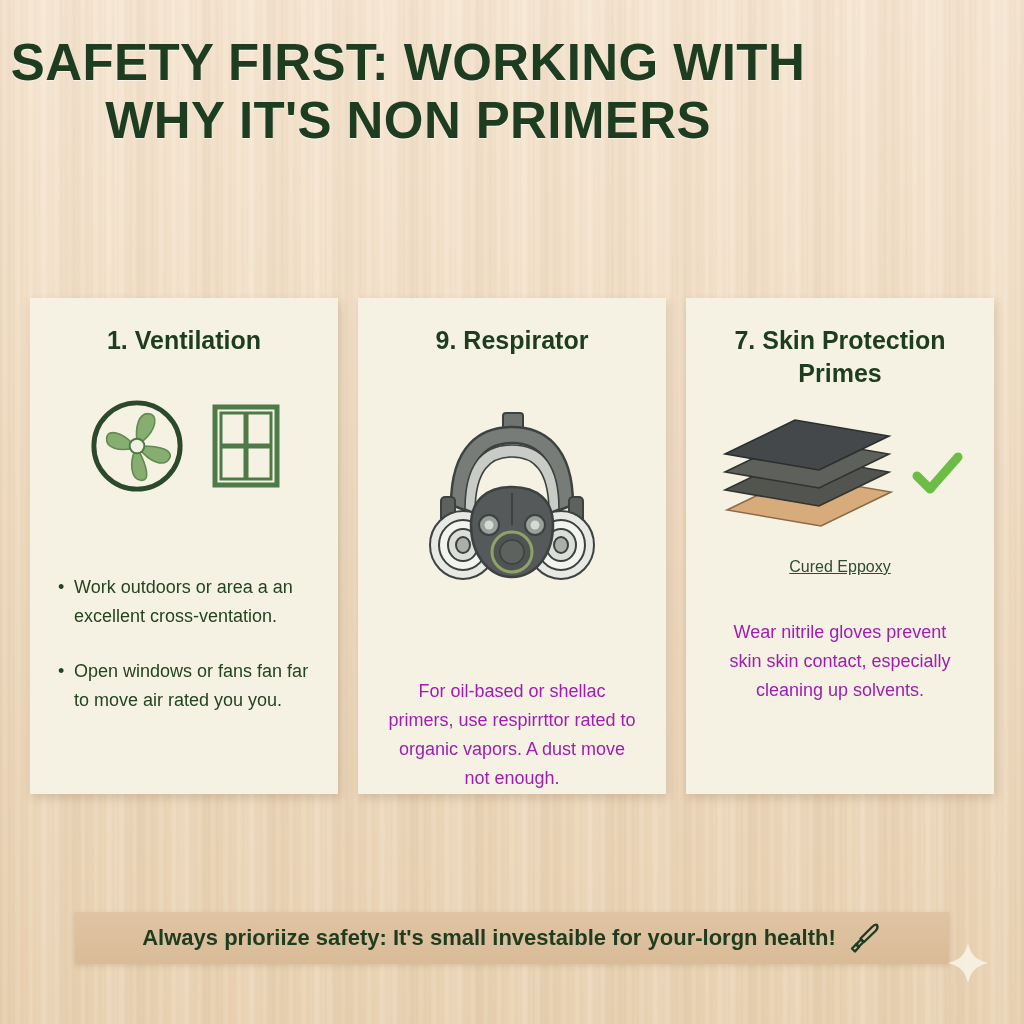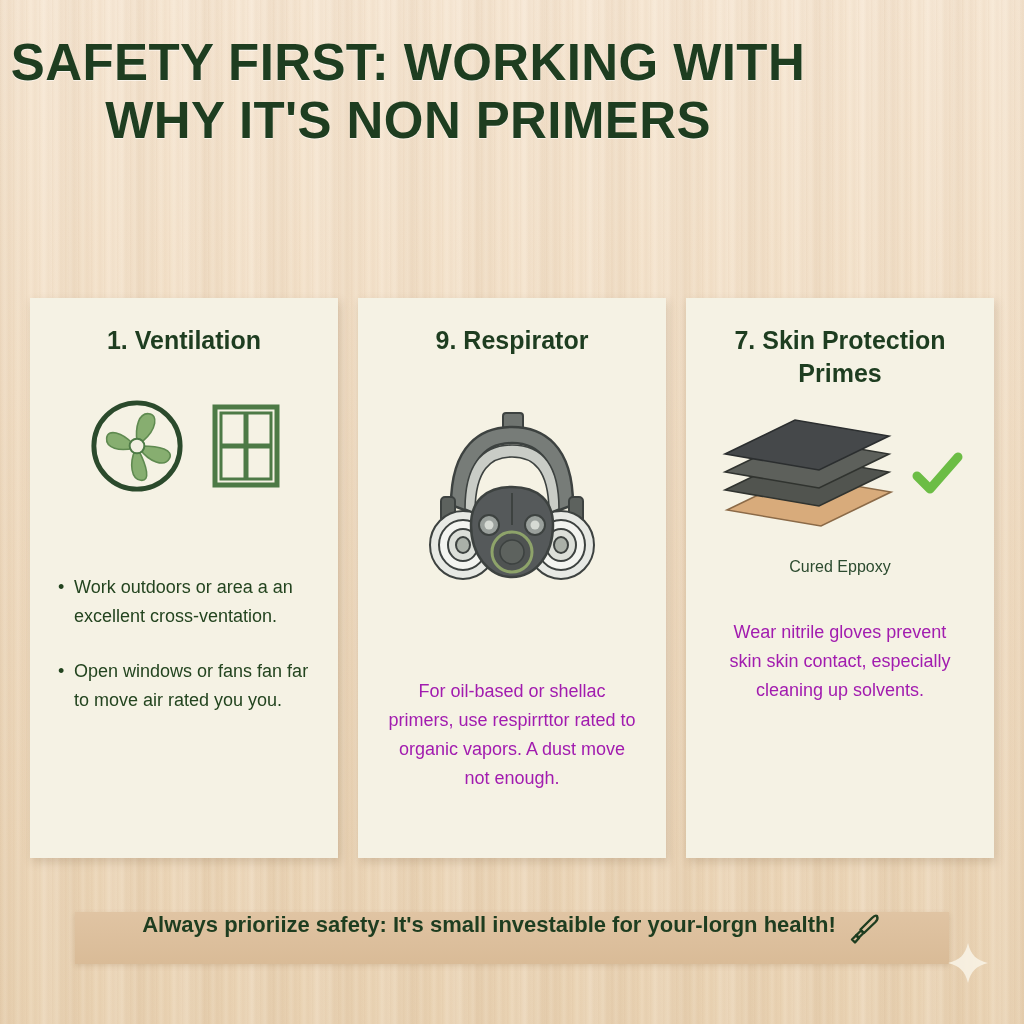--- a/index.html
+++ b/index.html
@@ -56,21 +56,21 @@
   .cards {
     position:absolute;
     left:30px; top:298px;
     width:964px; height:508px;
     display:flex;
     justify-content:space-between;
   }
 
   .card {
     position:relative;
-    width:308px; height:560px;
+    width:308px; height:496px;
     background:#f5f2e4;
     box-shadow:2px 4px 9px rgba(120,90,60,0.22);
     display:flex;
     flex-direction:column;
     align-items:center;
     padding:26px 18px 18px 18px;
   }
 
   .card-title {
     font-size:25px;
@@ -83,20 +83,21 @@
   .icon-area {
     width:100%;
     display:flex;
     align-items:center;
     justify-content:center;
   }
 
   .card-caption {
     font-size:16px;
     color:#2c4b2f;
+    text-decoration:underline;
   }
 
   .card-body {
     font-size:18px;
     line-height:29px;
     color:#a21caf;
     text-align:center;
   }
 
   
@@ -111,20 +112,21 @@
   .bullet + .bullet { margin-top:26px; }
   .bullet .dot { flex:0 0 16px; color:#23441f; }
 
   
   .footer {
     position:absolute;
     left:75px; top:912px;
     width:874px; height:52px;
     background:linear-gradient(180deg,#e0c4a3 0%, #d9bb97 100%);
     display:flex;
+    align-items:center;
     justify-content:center;
     gap:12px;
     box-shadow:0 2px 5px rgba(140,105,70,0.20);
   }
   .footer-text {
     font-size:22px;
     font-weight:bold;
     color:#1e3d20;
     white-space:nowrap;
   }

